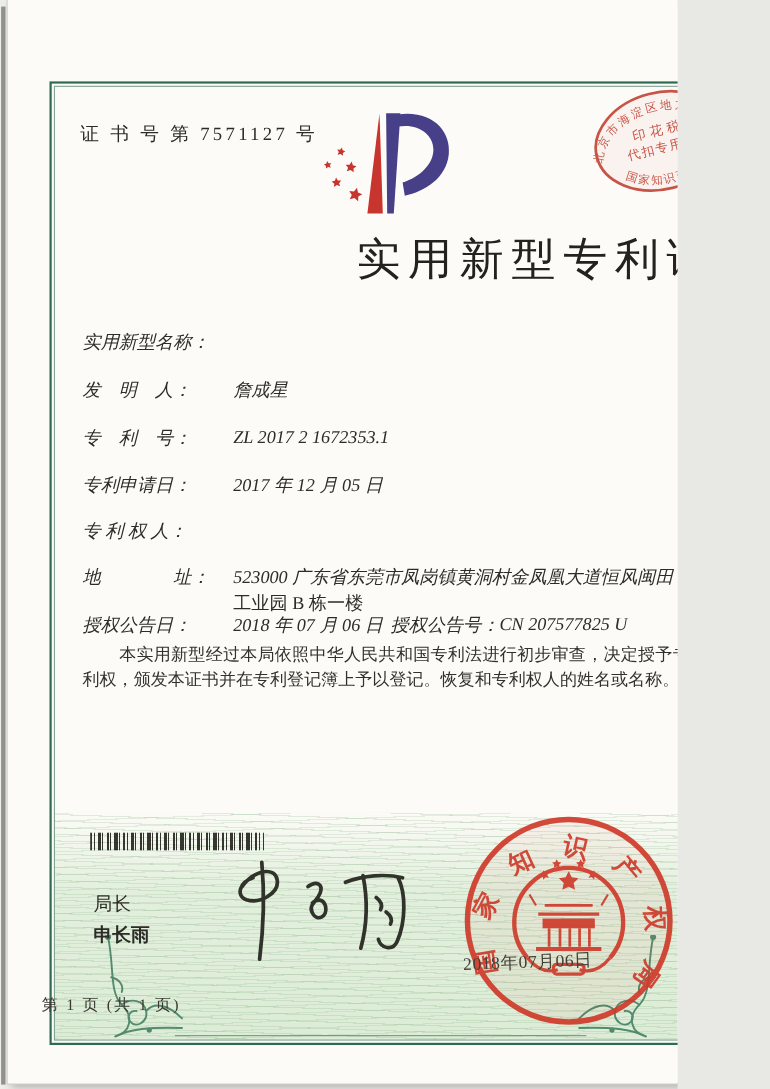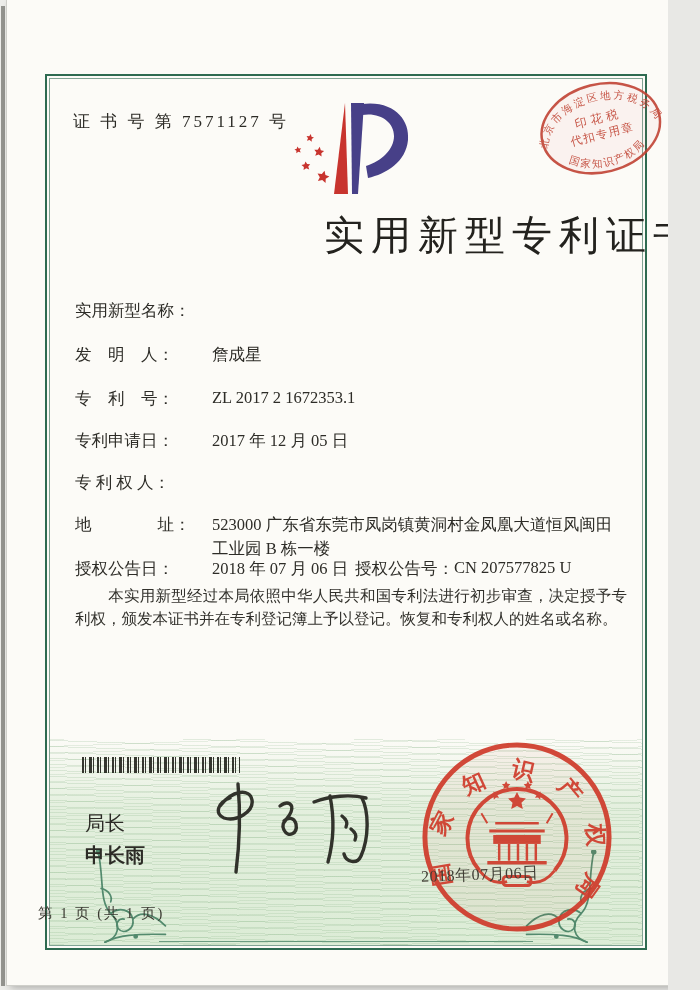--- a/index.html
+++ b/index.html
@@ -1,49 +1,49 @@
 <!DOCTYPE html>
 <html><head>
 <meta charset="utf-8">
 <style>
   html,body{margin:0;padding:0;}
   body{width:700px;height:990px;background:#e8e8e5;font-family:"Liberation Serif","DejaVu Serif",serif;}
-  .scan{position:relative;width:668px;height:990px;overflow:hidden;background:#ededea;}
+  .scan{position:relative;width:616px;height:990px;overflow:hidden;background:#ededea;}
   .scan-edge-left{position:absolute;left:1px;top:6px;bottom:4px;width:4px;background:#4b4a44;opacity:.55;}
   .paper{position:absolute;left:7px;top:0;width:676px;height:985px;background:#fcfbf7;
          box-shadow:0 0 0 1px #cfcfca, 3px 3px 8px rgba(0,0,0,.28);}
   
   .frame{position:absolute;left:38px;top:74px;width:598px;height:872px;border:2.5px solid #2e6b51;}
   .frame::after{content:'';position:absolute;inset:2px;border:1px solid rgba(46,107,81,.6);pointer-events:none;}
   
   .wave-panel{position:absolute;left:3px;right:3px;bottom:3px;height:206px;overflow:hidden;
     background:
       repeating-linear-gradient(2deg, rgba(118,168,118,.20) 0 1px, rgba(0,0,0,0) 1px 6px),
       repeating-linear-gradient(178deg, rgba(118,168,118,.17) 0 1px, rgba(0,0,0,0) 1px 7px),
       linear-gradient(180deg, rgba(226,239,221,0) 0px, rgba(223,237,217,.85) 70px, #dcecd6 100%);}
   .bottom-line{position:absolute;left:112px;right:112px;bottom:6px;height:1.5px;background:#3c7a5c;opacity:.7;}
   .flourish{position:absolute;bottom:2px;width:78px;height:96px;}
   .flourish.left{left:42px;}
   .flourish.right{right:42px;transform:scaleX(-1);}
   
   .certno{position:absolute;left:73px;top:110px;font-size:17px;letter-spacing:3px;color:#2c2b26;}
   .title{position:absolute;left:0;top:208px;width:700px;text-align:right;font-size:40px;font-weight:400;
          letter-spacing:7px;color:#23221e;}
-  .field-row{position:absolute;left:75px;width:560px;display:flex;font-size:16.5px;color:#2d2c27;white-space:nowrap;}
+  .field-row{position:absolute;left:75px;width:560px;display:flex;font-size:16.5px;color:#2d2c27;white-space:nowrap;font-style:italic;}
   .flabel{flex:0 0 137px;}
   .fvalue{flex:1;}
   .fvalue2{position:absolute;left:212px;top:538px;font-size:16.5px;color:#2d2c27;}
   .row-grant .fvalue{flex:0 0 143px;}
   .grant-label{margin-left:0;}
   .paragraphs{position:absolute;left:75px;top:584px;width:552px;color:#32312c;}
   .paragraphs p{margin:0;font-size:15.5px;line-height:23.2px;text-indent:2.15em;text-align:justify;}
   .barcode{position:absolute;left:82px;top:757px;width:158px;height:16px;opacity:.85;
     background:repeating-linear-gradient(90deg,#15150f 0 2px,rgba(0,0,0,0) 2px 3px,#15150f 3px 4px,
       rgba(0,0,0,0) 4px 7px,#15150f 7px 10px,rgba(0,0,0,0) 10px 11px,#15150f 11px 12px,rgba(0,0,0,0) 12px 15px);}
-  .officer{position:absolute;left:85px;top:810px;font-size:20px;color:#2c2b26;}
+  .officer{position:absolute;left:85px;top:810px;font-size:17px;color:#2c2b26;}
   .officer .name{margin-top:5px;font-weight:bold;}
   .signature{position:absolute;left:192px;top:776px;width:190px;height:105px;}
   .cnipa-seal{position:absolute;left:418px;top:738px;width:198px;height:198px;opacity:.92;}
   .seal-date{position:absolute;left:421px;top:864px;width:160px;font-size:16px;letter-spacing:.5px;
              color:#403e35;transform:rotate(-2deg);white-space:nowrap;}
   .footer{position:absolute;left:38px;top:904px;width:602px;text-align:left;font-size:14.5px;
           letter-spacing:2px;color:#393830;}
   .patent-logo{position:absolute;left:276px;top:94px;width:150px;height:108px;}
   .tax-stamp{position:absolute;left:526px;top:62px;width:152px;height:142px;transform:rotate(-14deg);opacity:.9;}
   svg text{font-family:"Liberation Serif","DejaVu Serif",serif;}

